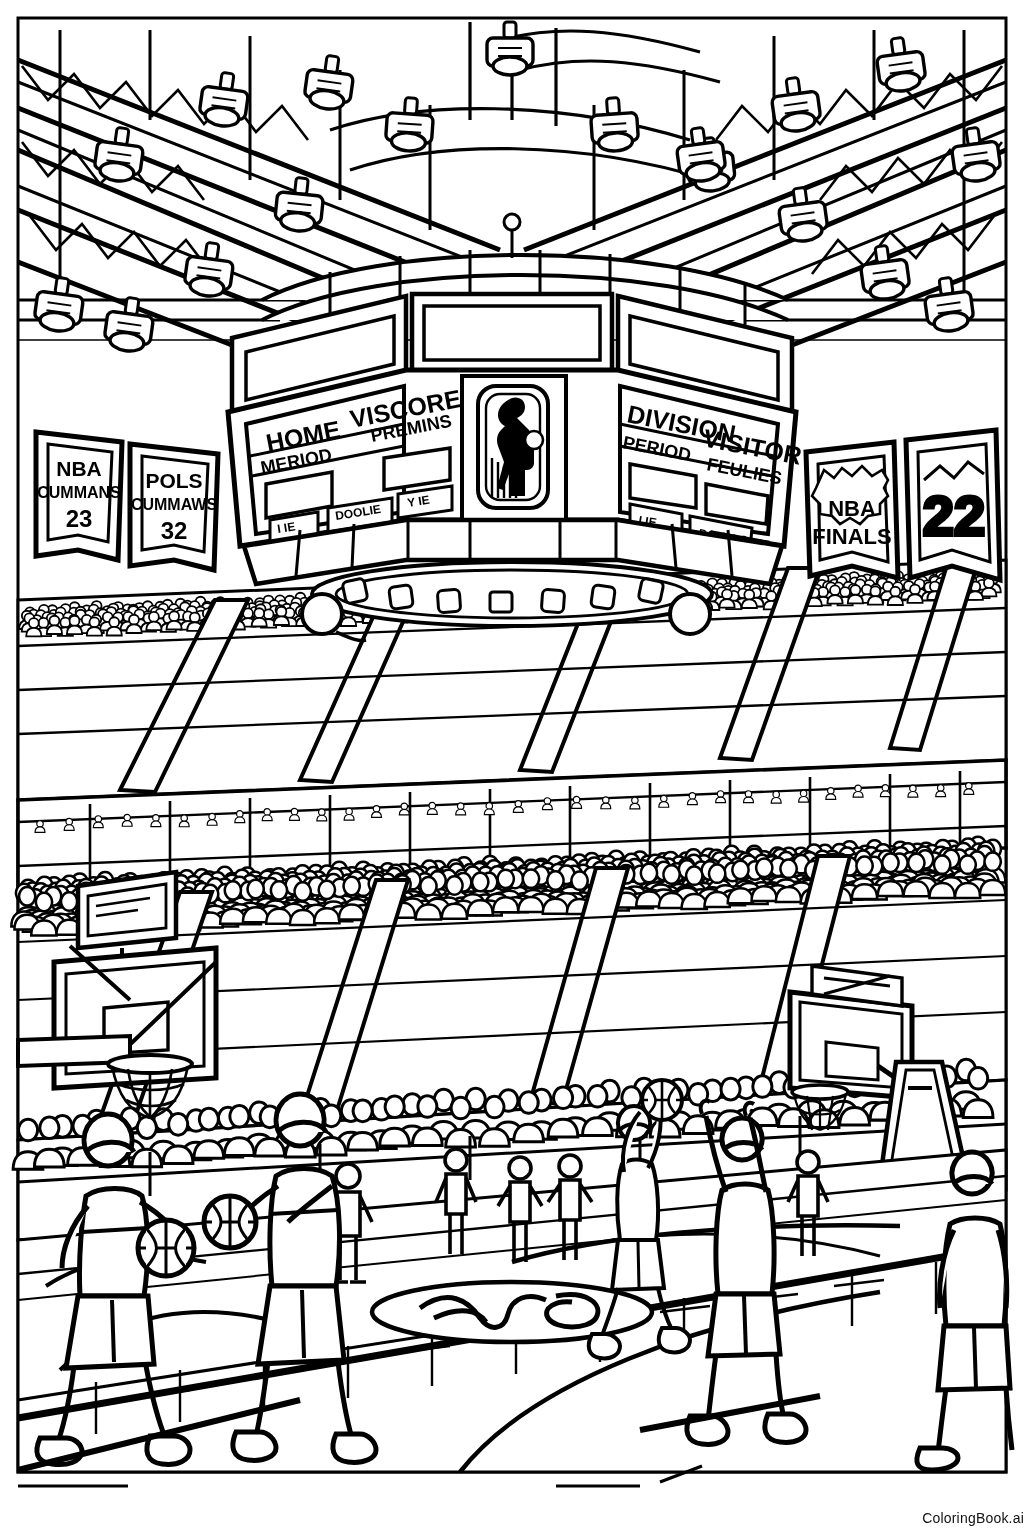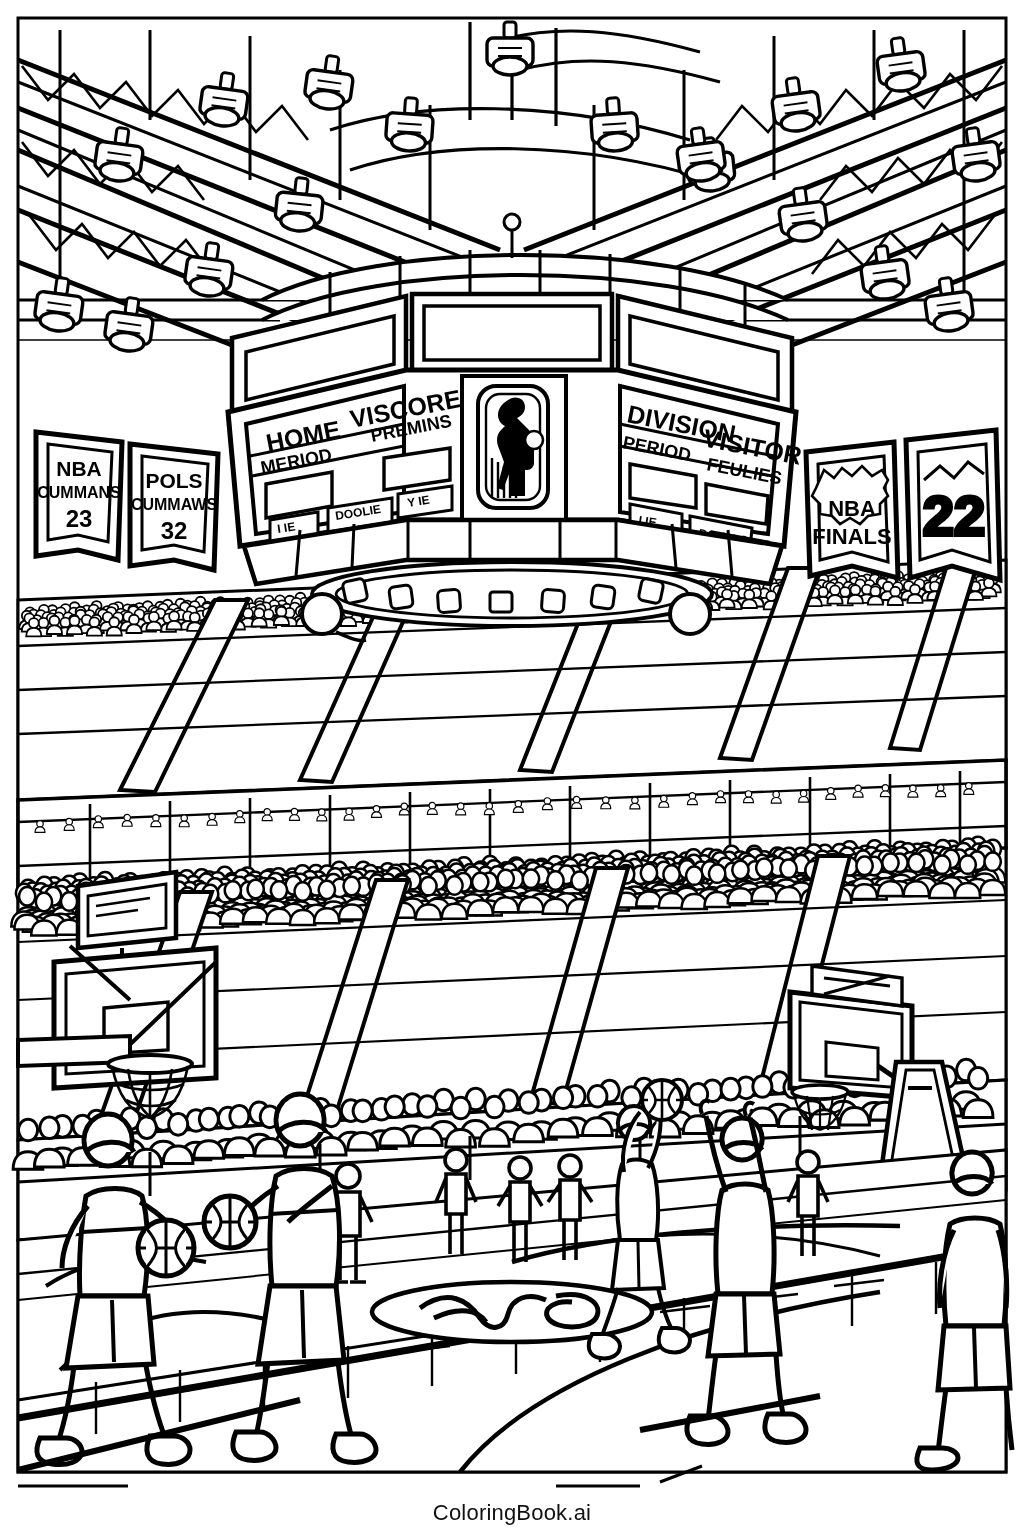--- a/index.html
+++ b/index.html
@@ -1,22 +1,22 @@
 <!DOCTYPE html>
 <html><head>
 <meta charset="utf-8">
 <title>Basketball Arena Coloring Page</title>
 <style>
   html,body{margin:0;padding:0;background:#ffffff;}
   body{width:1024px;height:1536px;overflow:hidden;font-family:"Liberation Sans",sans-serif;}
   #page{position:relative;width:1024px;height:1536px;background:#fff;}
   #art{position:absolute;inset:0;width:1024px;height:1536px;display:block;}
   .wm{
-    position:absolute;left:0;right:0;bottom:10px;text-align:center;
-    font-family:"Liberation Sans",sans-serif;font-size:22px;color:#111;
+    position:absolute;left:0;right:0;bottom:10px;text-align:right;
+    font-family:"Liberation Sans",sans-serif;font-size:14px;color:#111;
     letter-spacing:.2px;
   }
   svg text{font-family:"Liberation Sans",sans-serif;font-weight:bold;fill:#000;}
 </style>
 </head>
 <body>
 
 <div id="page">
 
 <svg id="art" viewBox="0 0 1024 1536" xmlns="http://www.w3.org/2000/svg">

